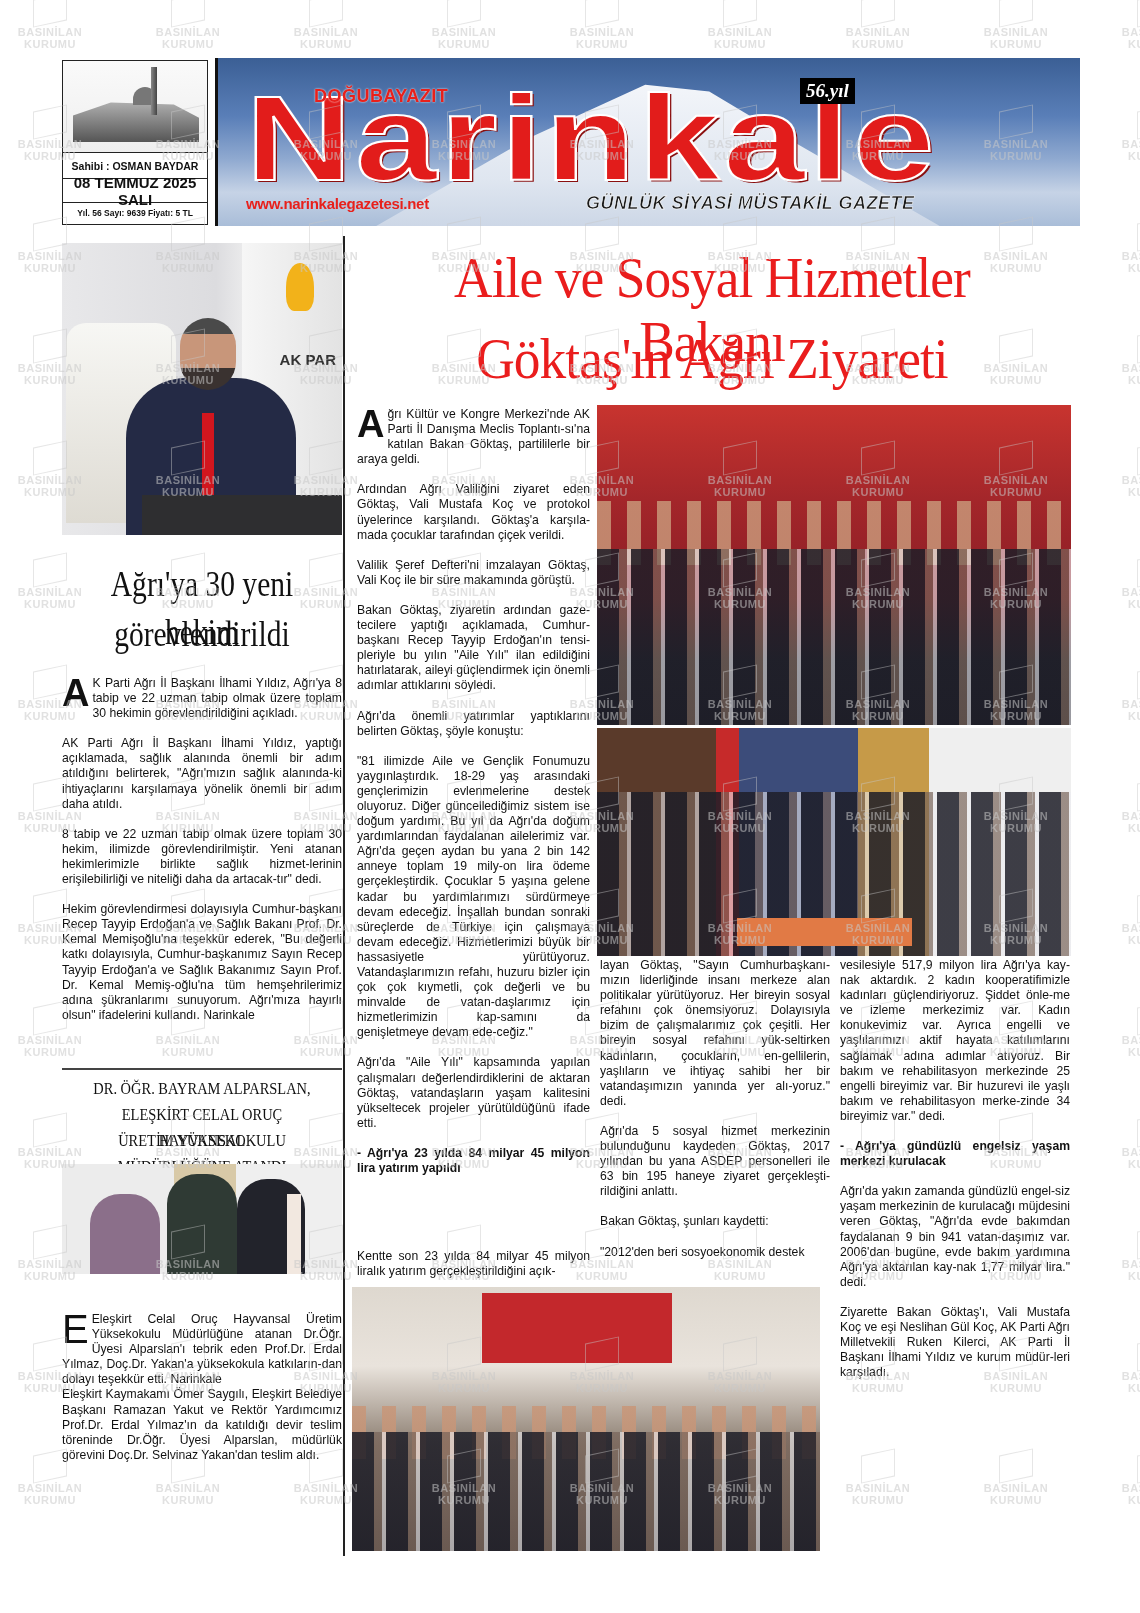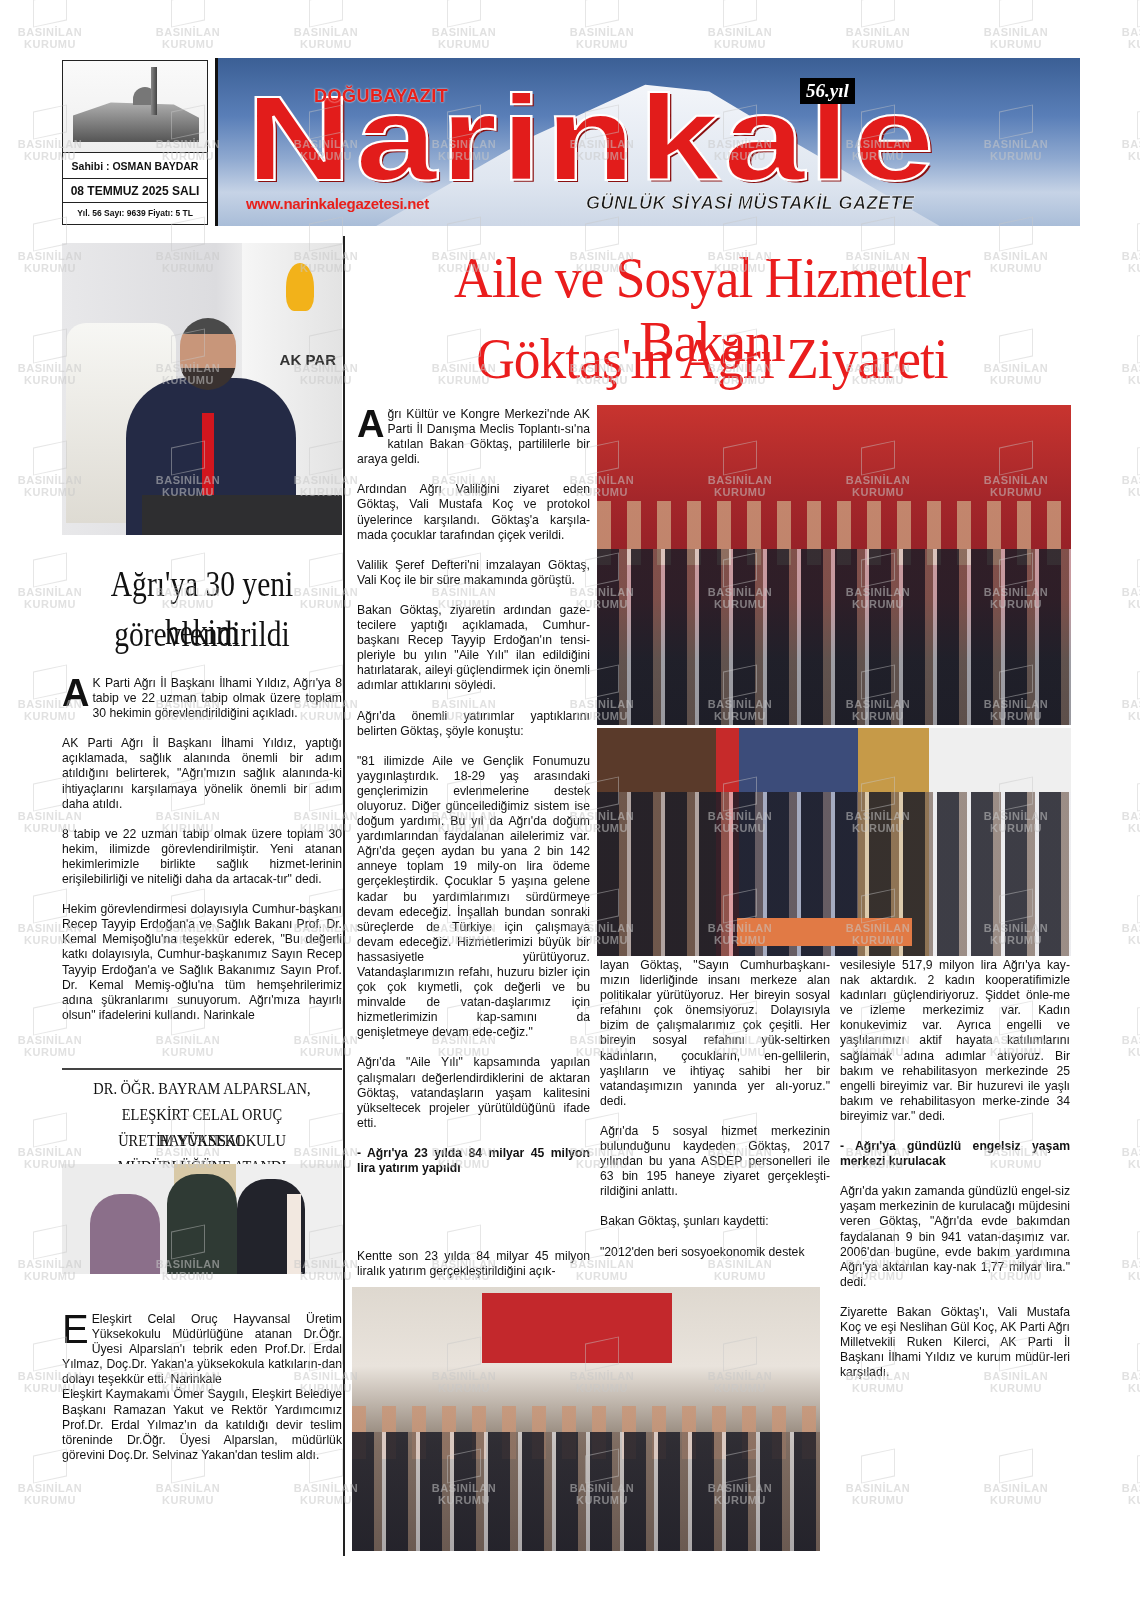--- a/index.html
+++ b/index.html
@@ -15,21 +15,21 @@
 
   
   .info-box { position: absolute; left: 62px; top: 60px; width: 146px; height: 165px; border: 1.5px solid #222; background: #fff; }
   .info-img { height: 92px; border-bottom: 1.5px solid #222; position: relative; background: linear-gradient(#fafafa,#eee); overflow: hidden; }
   .castle { position: absolute; left: 10px; bottom: 10px; width: 126px; height: 44px; background: linear-gradient(#b8b8b8,#555); clip-path: polygon(0 40%, 30% 10%, 80% 15%, 100% 45%, 100% 100%, 0 100%); }
   .minaret { position: absolute; left: 88px; top: 6px; width: 6px; height: 48px; background: linear-gradient(90deg,#888,#444); }
   .dome { position: absolute; left: 70px; top: 26px; width: 24px; height: 18px; border-radius: 12px 12px 0 0; background: #777; }
   .info-row { border-bottom: 1.5px solid #222; text-align: center; font-weight: bold; display: flex; align-items: center; justify-content: center; }
   .info-row:last-child { border-bottom: none; }
   .r1 { height: 26px; font-size: 10.5px; }
-  .r2 { height: 24px; font-size: 12px; }
+  .r2 { height: 24px; font-size: 15px; }
   .r3 { height: 20px; font-size: 8.5px; }
 
   .banner { position: absolute; left: 215px; top: 58px; width: 865px; height: 168px; border-left: 3px solid #111;
             background: linear-gradient(180deg,#3b5f95 0%,#5a7fb8 35%,#8fa9d0 60%,#c6d3e6 80%,#a9bdd8 100%); overflow: hidden; }
   .mountain { position: absolute; left: 120px; top: 20px; width: 640px; height: 170px;
               background: linear-gradient(180deg,#f4f6fa,#dfe6f0 60%,#c4d0e2);
               clip-path: polygon(0 100%, 30% 35%, 48% 4%, 58% 8%, 70% 35%, 100% 100%); }
   .brand-small { position: absolute; left: 96px; top: 28px; color: #e8201b; font-weight: bold; font-size: 18px; letter-spacing: 0.5px;
                  text-shadow: 0 0 2px #fff; }
   .brand-main { position: absolute; left: 28px; top: 20px; font-family: "Liberation Sans", sans-serif; font-weight: 900; font-size: 120px;

